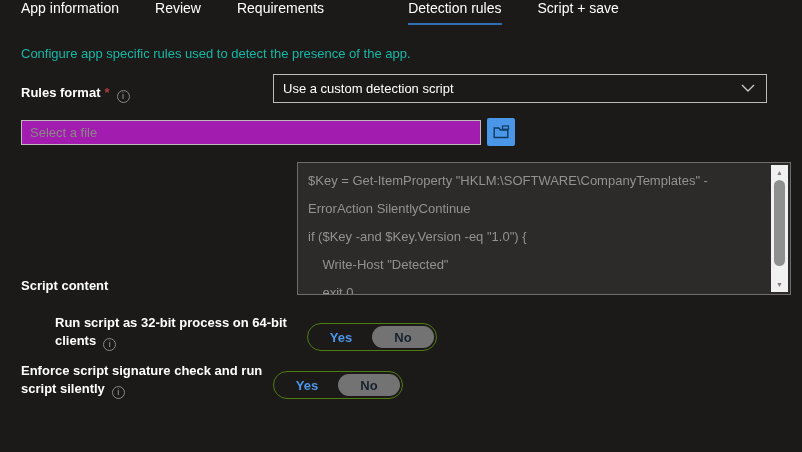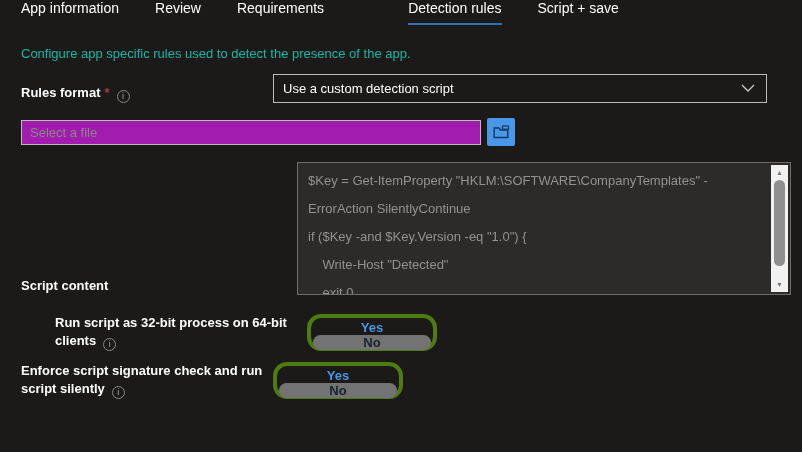--- a/index.html
+++ b/index.html
@@ -87,22 +87,22 @@
   }
   .sb-up { top:0; }
   .sb-down { bottom:0; }
   .sb-thumb {
     position:absolute; left:3px; top:15px; width:11px; height:86px;
     background:#8f8f8f; border-radius:6px; cursor:pointer;
   }
 
   
   .toggle {
-    width:130px; height:37px; border:4px solid #4d7c0f; border-radius:14px;
-    display:flex; align-items:stretch; padding:2px; background:transparent;flex-direction:column;
+    width:130px; height:28px; border:1px solid #4d7c0f; border-radius:14px;
+    display:flex; align-items:stretch; padding:2px; background:transparent;
   }
   .toggle .opt {
     flex:1; display:flex; align-items:center; justify-content:center;
     font-size:13px; font-weight:600; border-radius:11px; cursor:pointer;
   }
   .toggle .opt-yes { color:#4c96e8; }
   .toggle .opt-no.selected { background:#737373; color:#16222e; }
 </style>
 </head>
 <body>

